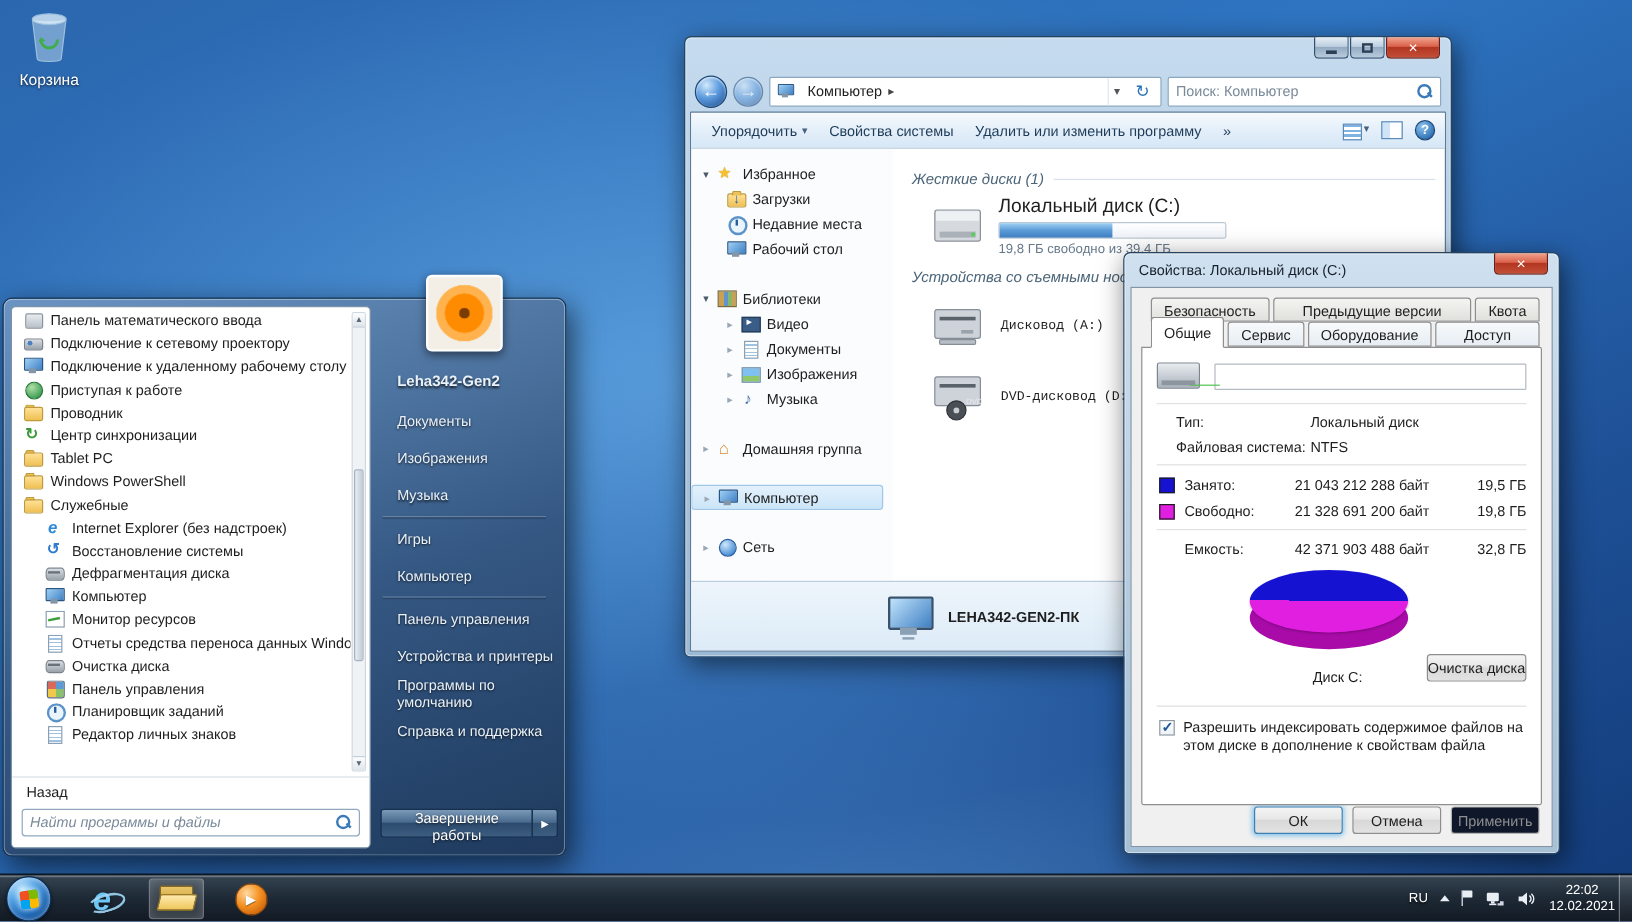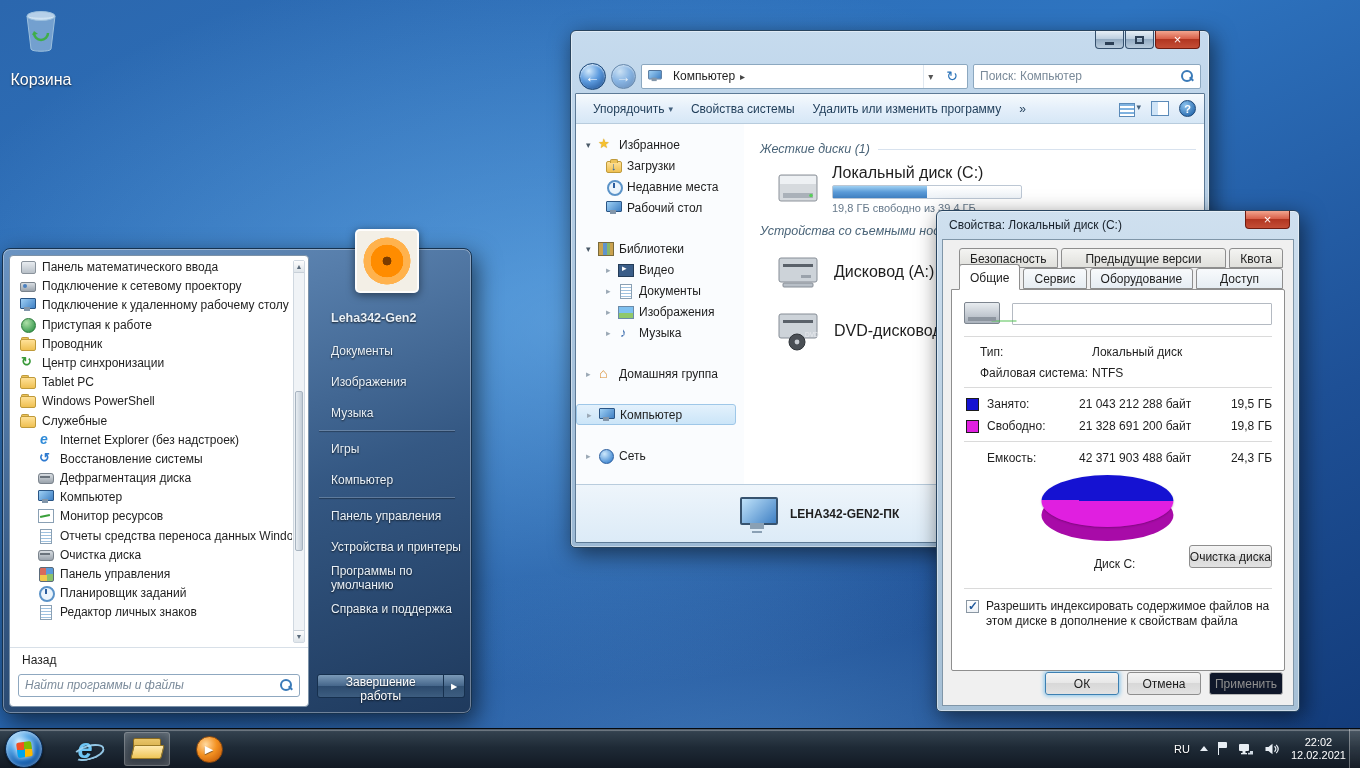--- a/index.html
+++ b/index.html
@@ -8,21 +8,21 @@
     font-family:"Liberation Sans", sans-serif; font-size:12px; color:#1e1e1e; position:relative;
     background:
       radial-gradient(ellipse 950px 520px at 42% 42%, rgba(130,195,245,0.50), rgba(60,120,190,0) 70%),
       radial-gradient(ellipse 900px 320px at 55% 100%, rgba(120,190,248,0.35), rgba(0,0,0,0) 65%),
       linear-gradient(155deg, #2b67ae 0%, #2e74c0 38%, #1e5096 72%, #123a78 100%);
   }
   .tsh { text-shadow:0 1px 2px rgba(0,0,0,0.75); }
 
   
   .desk-icon { position:absolute; left:8px; top:6px; width:66px; text-align:center; }
-  .desk-icon .lbl { color:#fff; font-size:16px; margin-top:14px; }
+  .desk-icon .lbl { color:#fff; font-size:13px; margin-top:2px; }
 
   
   .win-frame {
     position:absolute; border:1px solid #28445f; border-radius:6px 6px 5px 5px;
     background:linear-gradient(#c6dbee, #a9c4dd 60%, #9cb9d4);
     box-shadow:0 0 0 1px rgba(255,255,255,0.45) inset, 3px 6px 22px rgba(0,0,0,0.55);
   }
   .titlebar { height:28px; position:relative; }
   .win-controls { position:absolute; top:0; right:9px; display:flex; }
   .wc { height:18px; border:1px solid #35506d; border-top:none; border-radius:0 0 4px 4px;
@@ -107,21 +107,21 @@
 
   .content-pane { flex:1; padding:10px 0 0 16px; position:relative; overflow:hidden; }
   .ghead { display:flex; align-items:center; gap:8px; color:#4a6478; font-size:12.5px; margin:8px 8px 2px 0;font-style:italic; }
   .ghead .gline { flex:1; height:1px; background:#d8e2ee; }
   .tile { display:flex; align-items:center; gap:10px; margin:8px 0 10px 14px; }
   .tile .dvname { font-size:16px; }
   .cap-bar { width:190px; height:14px; border:1px solid #bcc7d4; background:linear-gradient(#fff,#eef3f8); border-radius:2px; margin:3px 0; }
   .cap-fill { width:50%; height:100%; background:linear-gradient(#9fd0f2,#5b9bd8 50%,#3f7fc0); }
   .freetext { font-size:11px; color:#66798b; }
   .dev-row { display:flex; align-items:center; gap:12px; margin:14px 0 18px 14px; }
-  .dev-row .dvname { font-size:16px; }
+  .dev-row .dvname { font-size:11px;font-family:Liberation Mono, monospace; }
 
   .details-pane { height:58px; flex:0 0 auto; background:linear-gradient(#eef5fb,#dcebf7);
     border-top:1px solid #b8ccdd; display:flex; align-items:center; padding-left:162px; gap:12px; }
   .big-computer { width:40px; height:34px; position:relative; flex:0 0 40px; }
   .big-computer::before { content:""; position:absolute; left:2px; top:0; width:34px; height:24px;
     border:2px solid #37536f; border-radius:2px; background:linear-gradient(135deg,#bfe2fa,#3f80c4); }
   .big-computer::after { content:""; position:absolute; left:12px; top:26px; width:14px; height:6px; background:#8aa0b4;
     box-shadow:0 6px 0 -2px #8aa0b4; }
   .d-name { font-weight:bold; font-size:12px; margin-right:44px; white-space:nowrap; }
   .d-kv { font-size:11px; line-height:16px; white-space:nowrap; }
@@ -512,21 +512,21 @@
         <span class="swatch free"></span>
         <span class="k">Свободно:</span>
         <span class="bytes">21 328 691 200 байт</span>
         <span class="gb">19,8 ГБ</span>
       </div>
       <div class="sep"></div>
       <div class="legend">
         <span class="swatch none"></span>
         <span class="k">Емкость:</span>
         <span class="bytes">42 371 903 488 байт</span>
-        <span class="gb">24,3 ГБ</span>
+        <span class="gb">32,8 ГБ</span>
       </div>
 
       <div class="pie-zone">
         <div class="pie">
           <div class="rim"></div>
           <div class="face"></div>
         </div>
         <div class="pie-label">Диск C:</div>
         <button class="btn cleanup-btn">Очистка диска</button>
       </div>

